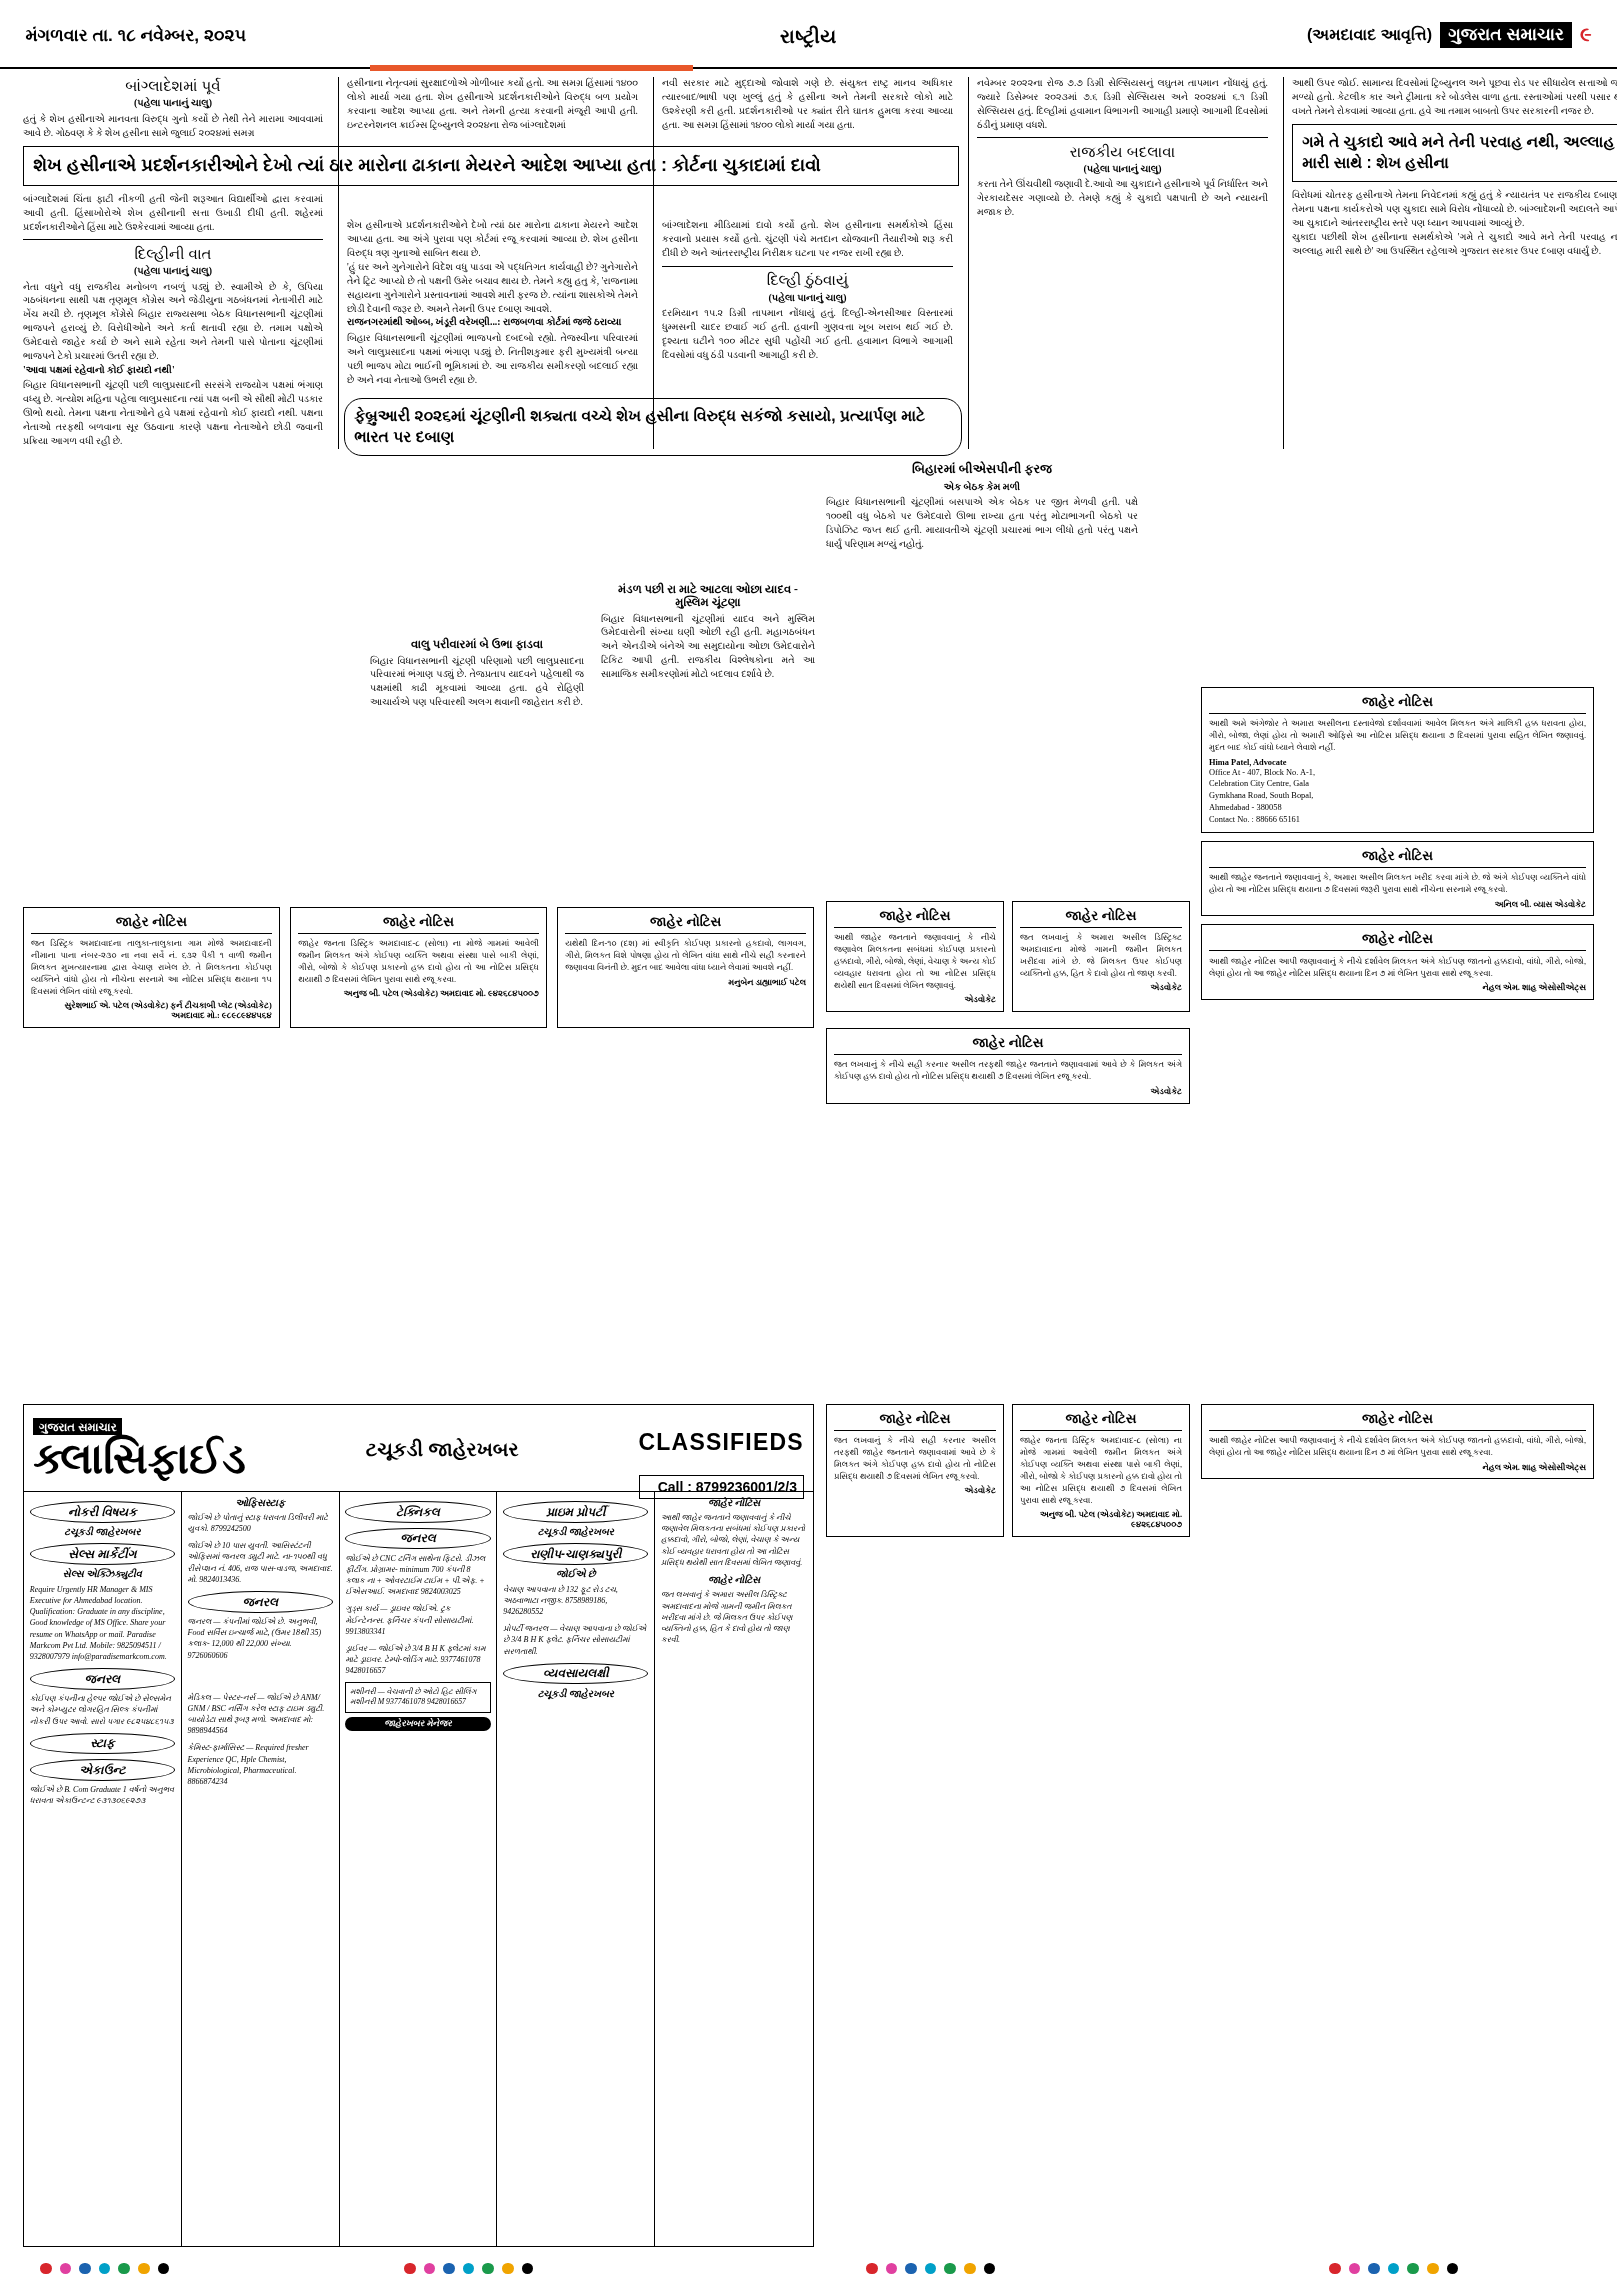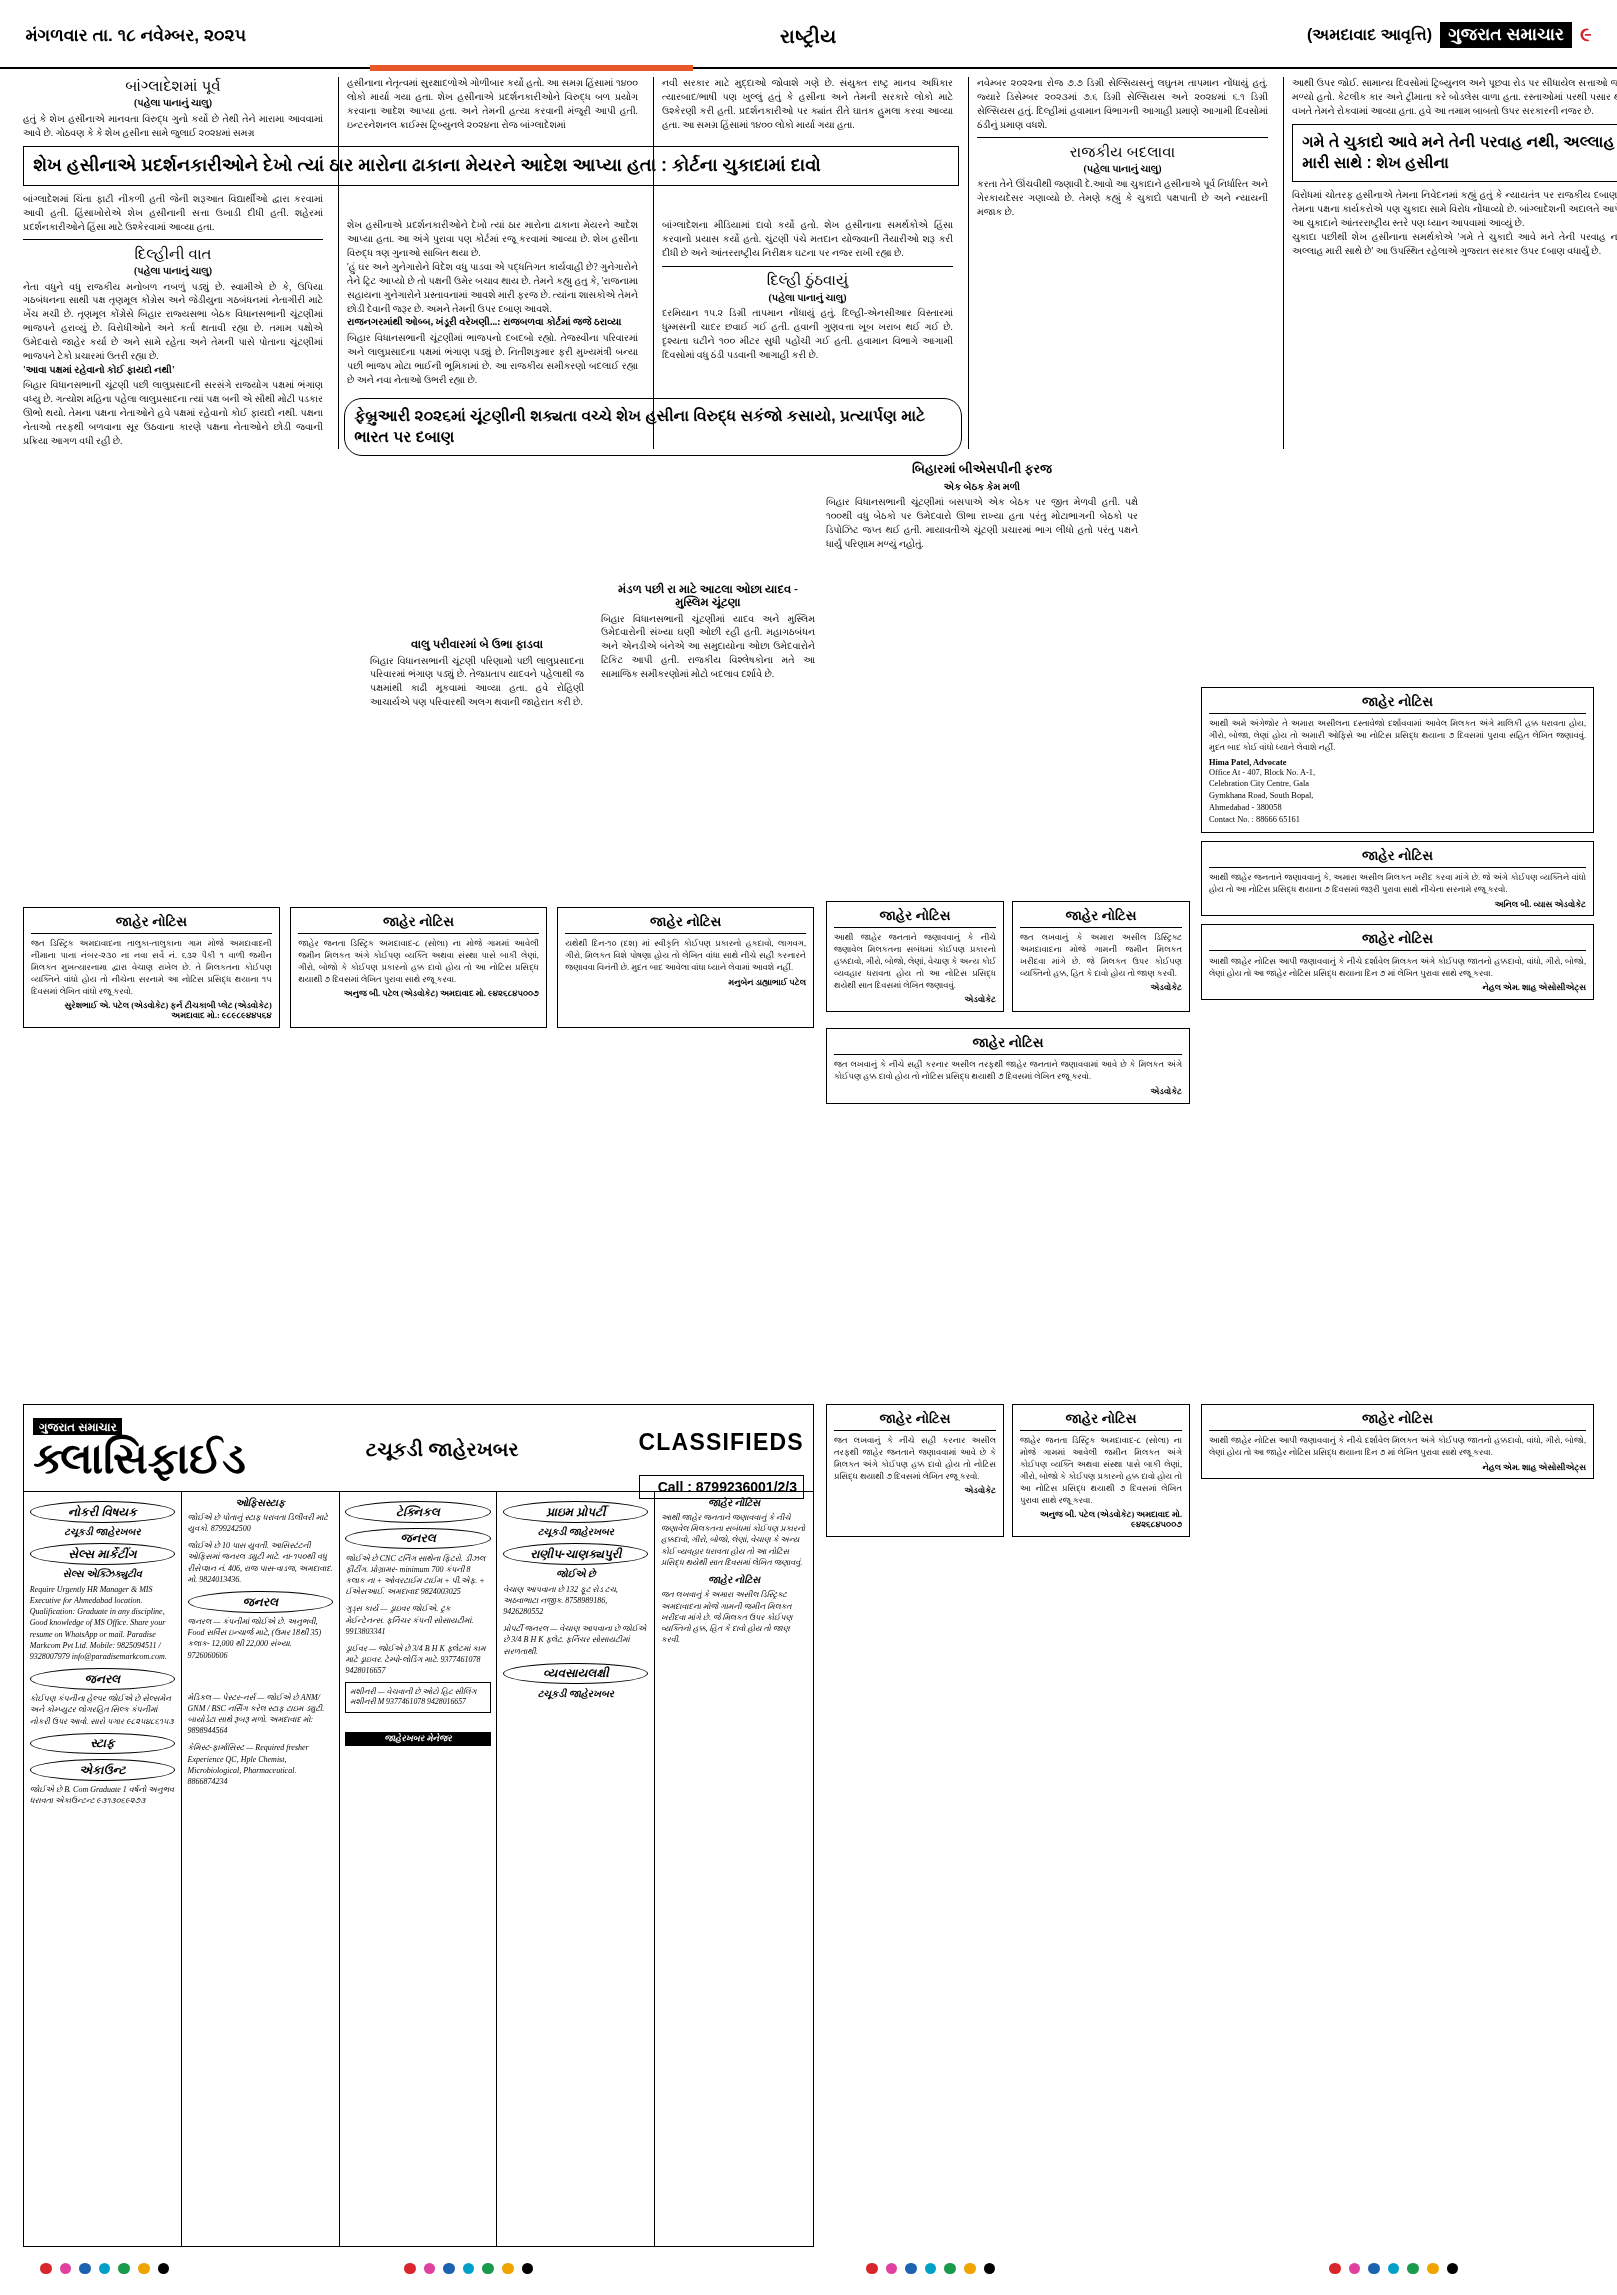--- a/index.html
+++ b/index.html
@@ -166,22 +166,23 @@
   }
   .cls-sub {
     text-align:center; font-size: 9.8px; font-weight:bold;
     margin-bottom: 3.5px;
   }
   .cls-ad { font-size: 8px; line-height: 1.4; margin-bottom: 5.8px; }
   .cls-banner {
     background:#000; color:#fff; text-align:center;
     font-size: 8.7px; font-weight:bold; padding: 1.7px;
     margin-top: 3.5px;
-  }
-  .cls-box-small { border: 0.6px solid #000; padding: 3.5px; margin-bottom: 19px; font-size: 7.8px; line-height:1.38;}
+    border-radius: 7px;
+  }
+  .cls-box-small { border: 0.6px solid #000; padding: 3.5px; margin-bottom: 4px; font-size: 7.8px; line-height:1.38;}
 
   
   .dots {
     position:absolute; left: 0; bottom: 15px; width: 1617px; height: 17.3px;
   }
   .dotgroup { position:absolute; display:flex; gap: 8px; }
   .dot { width: 11.6px; height: 11.6px; border-radius: 50%; }
   .b { font-weight: bold; }
 </style>
 </head>

